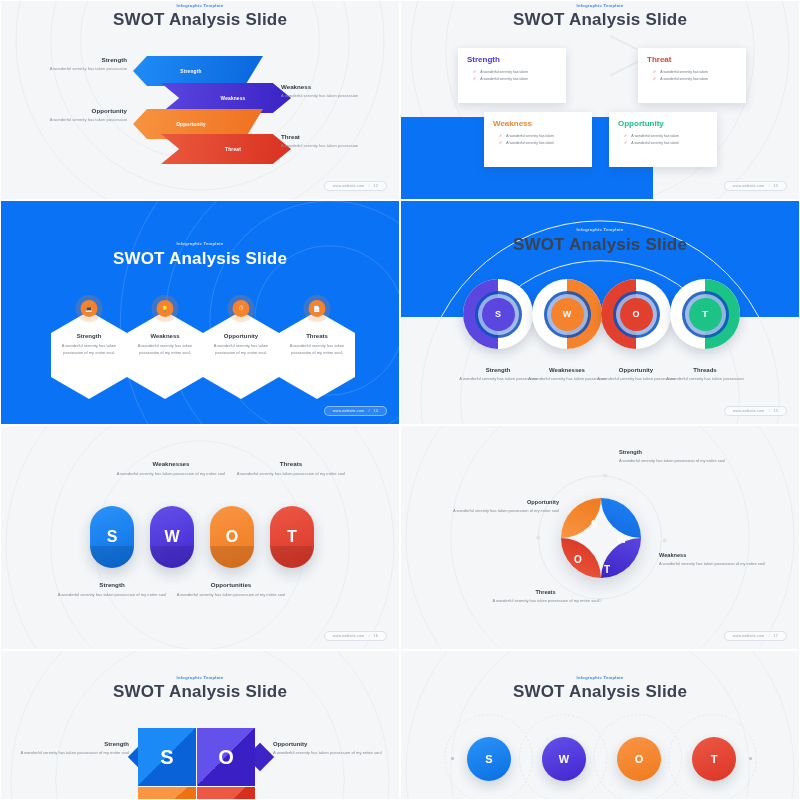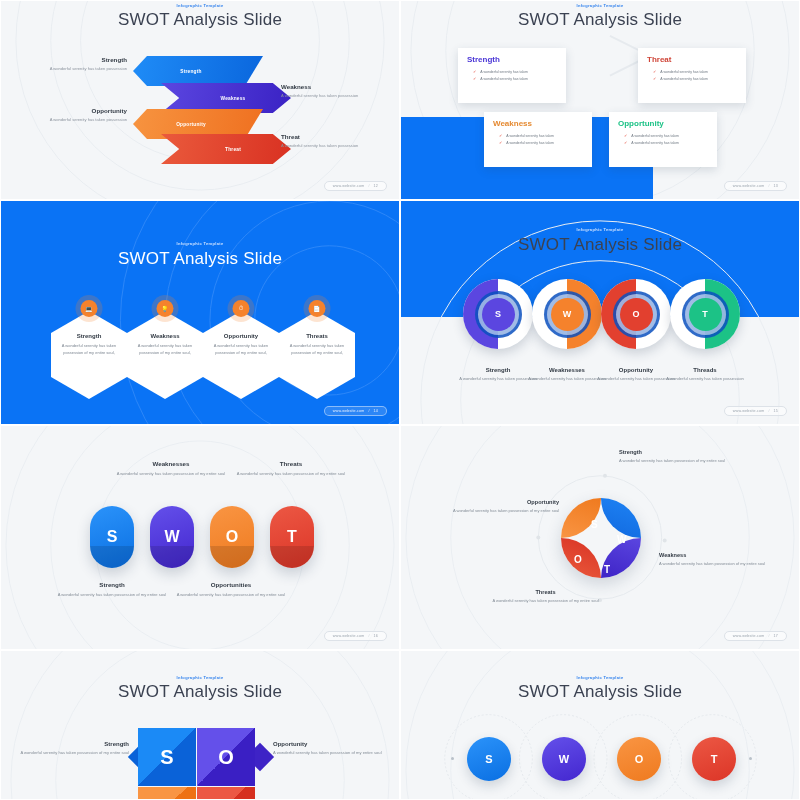--- a/index.html
+++ b/index.html
@@ -28,21 +28,21 @@
     position:absolute;left:0;right:0;
     text-align:center;
     font-size:4px;font-weight:700;
     letter-spacing:.35px;
     color:#2f80ed;
   }
   .slide.blue .kicker,.slide.halfblue .kicker{color:#cfe2ff;}
   .title{
     position:absolute;left:0;right:0;
     text-align:center;
-    font-size:17px;font-weight:400;
+    font-size:17px;font-weight:700;
     color:#3b4252;
     letter-spacing:.2px;
   }
   .slide.blue .title{color:#ffffff;}
   .footer{
     position:absolute;right:12px;bottom:8px;
     display:flex;align-items:center;gap:4px;
     border:1px solid #dde2e8;
     border-radius:9px;
     padding:2px 8px;

